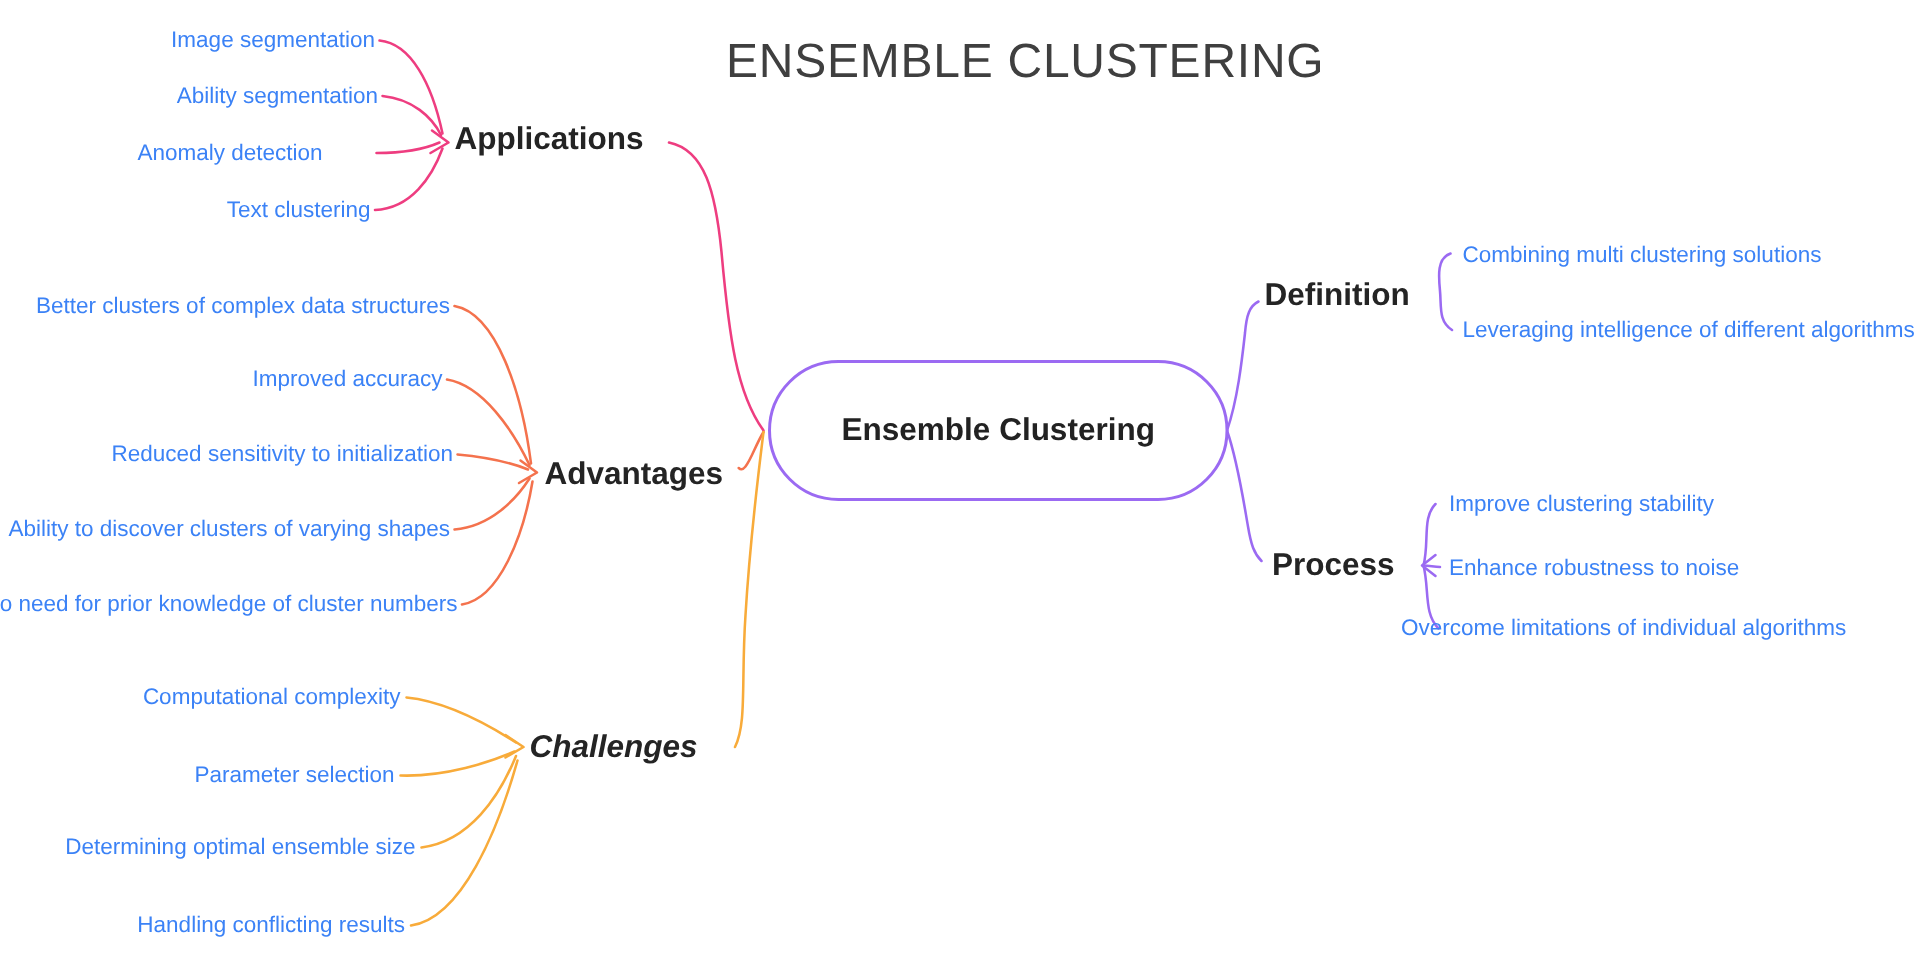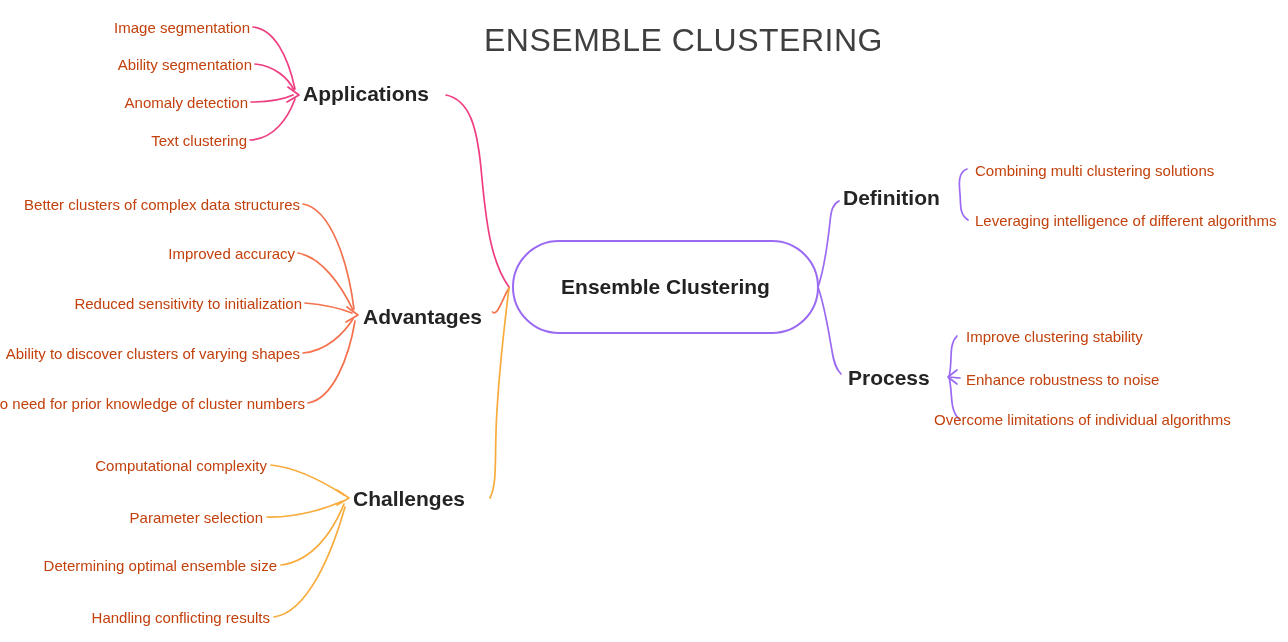--- a/index.html
+++ b/index.html
@@ -54,21 +54,21 @@
     font-size: 21px;
     font-weight: bold;
     color: #242424;
     white-space: nowrap;
     line-height: 1;
   }
   .item {
     position: absolute;
     transform: translateY(-50%);
     font-size: 15px;
-    color: #c2410c;
+    color: #3b82f6;
     white-space: nowrap;
     line-height: 1;
   }
   .item.r { text-align: right; }
 </style>
 </head>
 <body>
 
 <div class="canvas">
 
@@ -107,27 +107,27 @@
   </svg>
 
   <div class="title">ENSEMBLE CLUSTERING</div>
 
   <div class="central">
     <span>Ensemble Clustering</span>
   </div>
 
   <div class="branch-label" style="left:303px; top:93px;">Applications</div>
   <div class="branch-label" style="left:363px; top:316px;">Advantages</div>
-  <div class="branch-label" style="left:353px; top:498px;">Challenges</div>
+  <div class="branch-label" style="left:353px; top:498px;font-style:italic;">Challenges</div>
   <div class="branch-label" style="left:843px; top:197px;">Definition</div>
   <div class="branch-label" style="left:848px; top:377px;">Process</div>
 
   <div class="item r" style="right:1038px; top:27px;">Image segmentation</div>
   <div class="item r" style="right:1036px; top:64px;">Ability segmentation</div>
-  <div class="item r" style="right:1040px; top:102px;">Anomaly detection</div>
+  <div class="item r" style="right:1073px; top:102px;">Anomaly detection</div>
   <div class="item r" style="right:1041px; top:140px;">Text clustering</div>
 
   <div class="item r" style="right:988px; top:204px;">Better clusters of complex data structures</div>
   <div class="item r" style="right:993px; top:253px;">Improved accuracy</div>
   <div class="item r" style="right:988px; top:353px;">Ability to discover clusters of varying shapes</div>
   <div class="item r" style="right:986px; top:303px;">Reduced sensitivity to initialization</div>
   <div class="item r" style="right:983px; top:403px;">No need for prior knowledge of cluster numbers</div>
 
   <div class="item r" style="right:1021px; top:465px;">Computational complexity</div>
   <div class="item r" style="right:1025px; top:517px;">Parameter selection</div>

